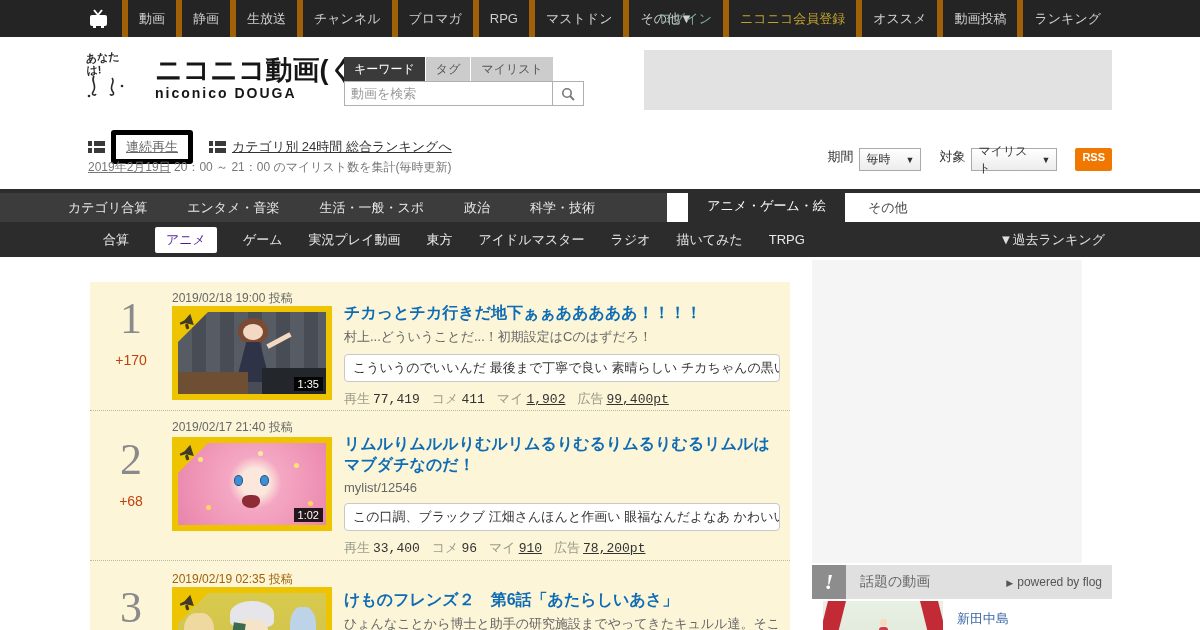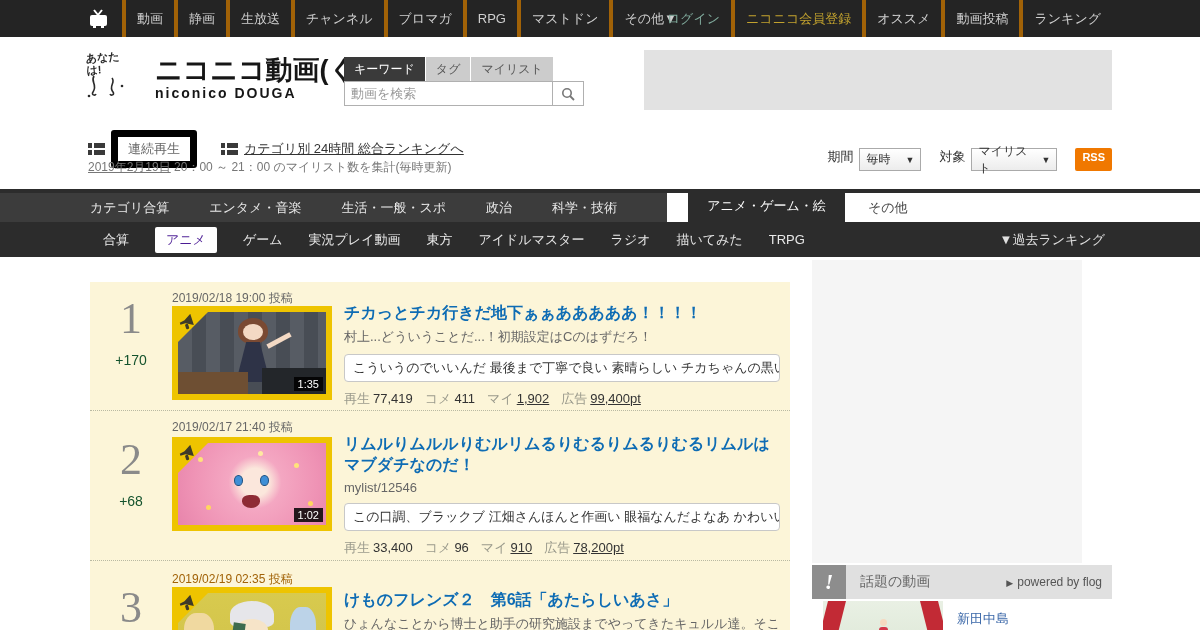--- a/index.html
+++ b/index.html
@@ -4,21 +4,21 @@
 <style>
   * { margin:0; padding:0; box-sizing:border-box; }
   body { width:1200px; height:630px; overflow:hidden; }
   #stage { position:relative; width:1200px; height:630px; overflow:hidden; background:#fff;
            font-family:"Liberation Sans", sans-serif; }
 
   
   .topbar { position:absolute; top:0; left:0; width:1200px; height:37px; background:#242424;
             display:flex; align-items:center; padding-left:88px; }
   .tb-left { display:flex; align-items:center; height:100%; }
-  .tb-item { color:#cfcfcf; font-size:13px; padding:0 11px; line-height:37px; border-left:4px solid #a16207; cursor:pointer; }
+  .tb-item { color:#cfcfcf; font-size:13px; padding:0 11px; line-height:37px; border-left:6px solid #a16207; cursor:pointer; }
   .tb-icon { margin-right:10px; display:flex; align-items:center; }
   .tb-right { position:absolute; right:88px; top:0; height:37px; display:flex; align-items:center; }
   .tb-item.r0 { color:#7fa99b; border-left:none; }
   .tb-item.r1 { color:#c2a22e; }
 
   
   .doodle { position:absolute; left:86px; top:50px; width:64px; color:#2a2a2a; }
   .doodle-txt { font-size:11px; font-weight:bold; white-space:pre-line; line-height:12px; transform:rotate(-4deg); }
   .logo { position:absolute; left:155px; top:55px; cursor:pointer; }
   .logo-main { font-size:27px; font-weight:bold; color:#161616; letter-spacing:0px; line-height:30px; }
@@ -35,61 +35,61 @@
   .search-btn { width:31px; height:25px; border:1px solid #b0b0b0; border-left:none; background:#fff;
                 display:flex; align-items:center; justify-content:center; cursor:pointer; }
 
   .ad-top { position:absolute; left:644px; top:50px; width:468px; height:60px; background:#e2e2e2; }
 
   
   .gicon { display:inline-grid; grid-template-columns:4px 11px; grid-template-rows:5px 5px; gap:2px; margin-right:6px; }
   .gicon i { background:#3a3a3a; }
   .titlerow { position:absolute; left:88px; top:130px; display:flex; align-items:center; }
   .page-title { font-size:19px; font-weight:bold; color:#222; margin-right:10px; }
-  .btn-cont { font-size:13px; color:#666; background:#fff; border:7px solid #000000; border-radius:3px;
-              padding:3px 10px; margin-right:24px; cursor:pointer; white-space:nowrap; }
+  .btn-cont { font-size:13px; color:#666; background:#fff; border:5px solid #000000; border-radius:3px;
+              padding:3px 10px; margin-right:16px; cursor:pointer; white-space:nowrap;text-decoration:underline; }
   .cat-link { font-size:13px; color:#333; text-decoration:underline; cursor:pointer; white-space:nowrap; }
   .summary { position:absolute; left:88px; top:159px; font-size:12px; color:#777; }
   .summary .d { text-decoration:underline; cursor:pointer; }
 
   .controls { position:absolute; right:88px; top:148px; display:flex; }
   .ctl-label { font-size:13px; color:#333; margin-right:6px; }
   .sel { display:flex; align-items:center; justify-content:space-between; border:1px solid #aaa;
          background:linear-gradient(#fff,#ececec); height:23px; font-size:12px; color:#333;
          padding:0 6px; margin-right:18px; cursor:pointer; }
   .sel .arr { font-size:9px; color:#333; margin-left:8px; }
   .sel.w1 { width:62px; } .sel.w2 { width:86px; }
   .rss { font-size:11px; font-weight:bold; color:#fff; background:#f07800; padding:3px 7px;
          border-radius:2px; cursor:pointer; }
 
   
   .navwrap { position:absolute; left:0; top:189px; width:1200px; height:68px; }
   .n1line { position:absolute; left:0; top:0; width:1200px; height:4px; background:#2c2c2c; }
   .n1block { position:absolute; left:0; top:4px; width:667px; height:29px; background:#3c3c3c;
-             display:flex; align-items:flex-start; padding-left:70px; }
+             display:flex; align-items:flex-start; padding-left:48px; }
   .n1tab { color:#e8e8e8; font-size:13px; padding:0 20px; line-height:29px; cursor:pointer; white-space:nowrap; }
   .n1active { position:absolute; left:688px; top:0; width:157px; height:33px; background:#2c2c2c;
               color:#fff; font-size:13px; text-align:center; line-height:34px; cursor:pointer; }
   .n1other { position:absolute; left:868px; top:4px; color:#444; font-size:13px; line-height:29px; cursor:pointer; }
   .n2 { position:absolute; left:0; top:33px; width:1200px; height:35px; background:#2c2c2c;
         display:flex; align-items:center; padding-left:103px; }
   .n2tab { color:#e8e8e8; font-size:13px; margin-right:26px; cursor:pointer; white-space:nowrap;text-align:right; }
   .n2tab.active { background:#fff; color:#4c1d95; padding:4px 11px; border-radius:2px; }
   .n2past { position:absolute; right:95px; top:0; height:35px; line-height:35px; color:#e0e0e0;
             font-size:13px; cursor:pointer; }
 
   
   .rcol { position:absolute; left:90px; top:282px; width:700px; }
   .ritem { position:relative; background:#fcf5d8; }
   .ritem + .ritem { border-top:1px dotted #b9b9a2; }
   .it1 { height:128px; } .it2 { height:150px; } .it3 { height:150px; }
 
   .rank { position:absolute; left:0; top:0; width:82px; text-align:center; }
   .rank-num { font-family:"Liberation Serif",serif; font-size:44px; color:#8a8a8a; line-height:46px; }
-  .rank-delta { font-size:14px; color:#14532d; margin-top:10px; }
+  .rank-delta { font-size:14px; color:#c2410c; margin-top:10px; }
 
   .rdate { position:absolute; left:82px; font-size:12px; color:#666; }
   .rdate.new { color:#a16207; }
 
   .thumb { position:absolute; left:82px; width:160px; height:94px; background:#eec400; padding:6px; cursor:pointer; }
   .thumb-img { position:relative; width:148px; height:82px; overflow:hidden; }
   .ad-corner { position:absolute; top:0; left:0; width:30px; height:30px; background:#eec400;
                clip-path:polygon(0 0,100% 0,0 100%); z-index:3; }
   .ad-corner svg { position:absolute; top:2px; left:1px; }
   .dur { position:absolute; right:3px; bottom:3px; background:rgba(0,0,0,0.85); color:#fff;
@@ -115,21 +115,21 @@
   .art3 .face3 { position:absolute; left:58px; top:26px; width:32px; height:22px; border-radius:50%; background:#f6e4c8; }
   .art3 .hairg { position:absolute; left:54px; top:30px; width:12px; height:26px; background:#3d6b4f; transform:rotate(8deg); }
   .art3 .b1 { position:absolute; left:6px; top:20px; width:30px; height:40px; border-radius:40%; background:#f0d9a0; }
   .art3 .b2 { position:absolute; right:10px; top:14px; width:26px; height:44px; border-radius:40%; background:#bcd3e8; }
 
   .rinfo { position:absolute; left:254px; top:0; width:436px; }
   .rtitle { font-size:16px; font-weight:bold; color:#0e6cb4; line-height:21px; cursor:pointer; }
   .rdesc { font-size:13px; color:#666; margin-top:5px; white-space:nowrap; overflow:hidden; }
   .cbox { margin-top:8px; background:#fff; border:1px solid #c8c8c8; border-radius:4px; padding:4px 8px;
           font-size:13px; color:#333; white-space:nowrap; overflow:hidden; }
-  .stats { margin-top:8px; font-size:13px; }
+  .stats { margin-top:8px; font-size:13px;font-family:Liberation Mono, monospace; }
   .sl { color:#9a9a8c; margin-right:3px; }
   .sv { color:#333; margin-right:12px; }
   .sv.link { text-decoration:underline; cursor:pointer; }
 
   
   .ad-side { position:absolute; left:812px; top:260px; width:270px; height:303px; background:#f5f5f5; }
   .topicbar { position:absolute; left:812px; top:565px; width:300px; height:34px; background:#e0e0e0;
               display:flex; align-items:center; }
   .topic-ic { width:34px; height:34px; background:#8d8d8d; color:#fff; display:flex; align-items:center;
               justify-content:center; font-family:"Liberation Serif",serif; font-style:italic;

